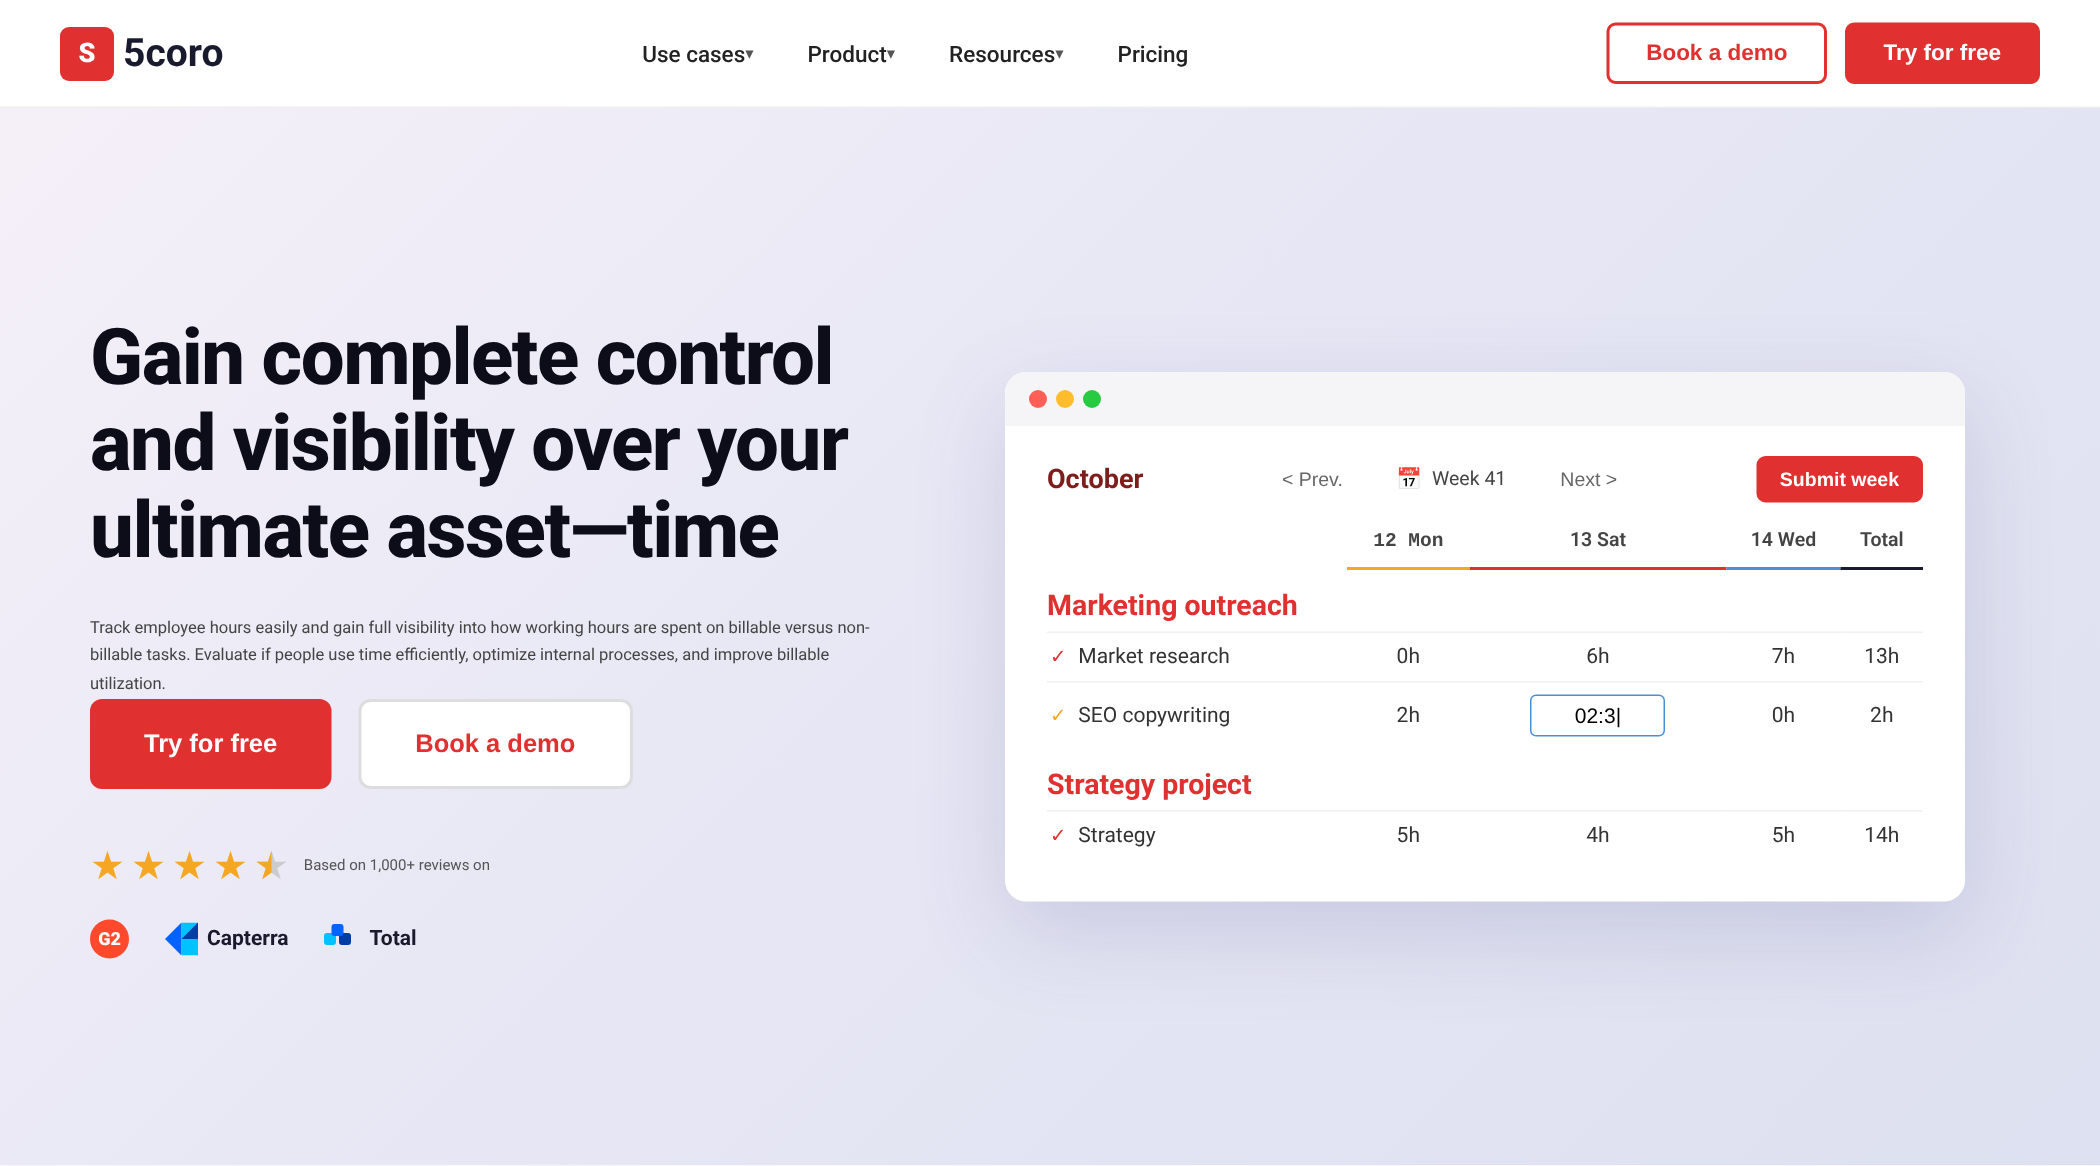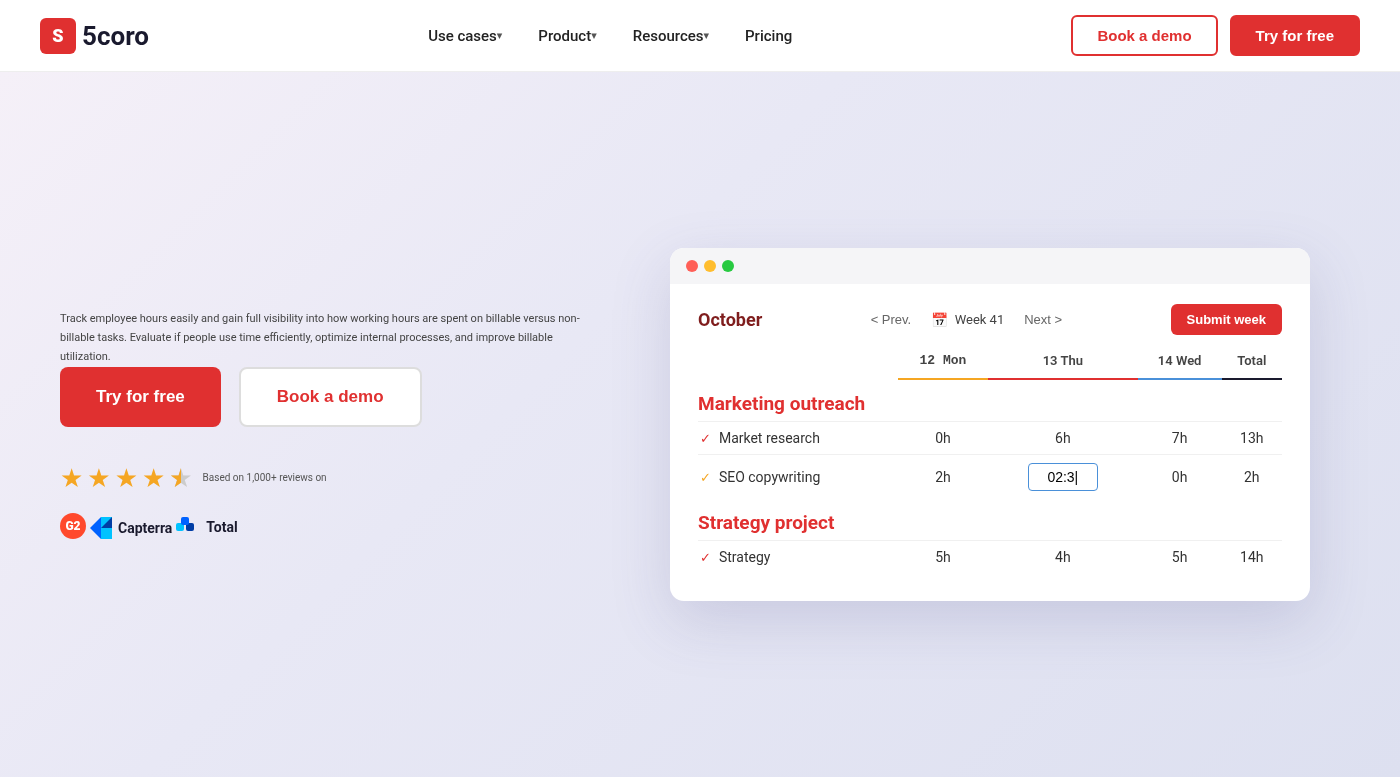--- a/index.html
+++ b/index.html
@@ -59,21 +59,21 @@
       color: #fff; background: #E03030; border: none; cursor: pointer;
     }
     .hero-btn-demo {
       padding: 18px 36px; border-radius: 8px; font-size: 17px; font-weight: 700;
       color: #E03030; background: #fff; border: 2px solid #ddd; cursor: pointer;
     }
     .hero-reviews { display: flex; align-items: center; gap: 10px; margin-bottom: 20px; }
     .stars { display: flex; gap: 4px; }
     .star { font-size: 26px; color: #f5a623; }
     .review-text { font-size: 10px; color: #555; }
-    .hero-logos { display: flex; align-items: flex-end; gap: 4px; margin-top: 4px; }
+    .hero-logos { display: flex; align-items: center; gap: 24px; margin-top: 4px; }
     .logo-badge {
       display: flex; align-items: center; gap: 6px;
       font-size: 13px; font-weight: 600; color: #333;
     }
     .g2-icon { width: 26px; height: 26px; border-radius: 50%; background: #FF492C; color: #fff; display: flex; align-items: center; justify-content: center; font-size: 12px; font-weight: 900; }
 
     
     .hero-right { flex: 1; display: flex; justify-content: center; align-items: center; }
     .dashboard-card {
       background: #fff; border-radius: 14px;
@@ -84,21 +84,21 @@
       background: #f5f5f7; padding: 12px 16px; display: flex; align-items: center; gap: 6px;
     }
     .dot { width: 12px; height: 12px; border-radius: 50%; }
     .dot-red { background: #FF5F57; }
     .dot-yellow { background: #FFBD2E; }
     .dot-green { background: #28CA41; }
 
     .card-inner { padding: 20px 28px 28px; }
     .card-header { display: flex; align-items: center; justify-content: space-between; margin-bottom: 18px; }
     .card-month { font-size: 18px; font-weight: 700; color: #7f1d1d; }
-    .card-nav { display: flex; align-items: center; gap: 12px; }
+    .card-nav { display: flex; align-items: center; gap: 28px; }
     .card-nav-btn {
       font-size: 13px; color: #666; cursor: pointer; background: none; border: none; padding: 4px 8px;
     }
     .card-week { display: flex; align-items: center; gap: 6px; font-size: 13px; color: #444; }
     .card-week-icon { font-size: 14px; }
     .submit-btn {
       background: #E03030; color: #fff; border: none; padding: 8px 16px;
       border-radius: 6px; font-size: 13px; font-weight: 600; cursor: pointer;
     }
 
@@ -119,21 +119,21 @@
     }
     .data-row td {
       padding: 8px 4px; font-size: 14px; color: #333; text-align: center; border-top: 1px solid #f0f0f0;
     }
     .data-row td:first-child { text-align: left; padding-left: 2px; }
     .task-cell { display: flex; align-items: center; gap: 8px; }
     .check-icon { color: #E03030; font-size: 13px; }
     .check-icon-blue { color: #f5a623; font-size: 13px; }
     .input-cell {
       background: #fff; border: 1.5px solid #4A90D9; border-radius: 4px;
-      padding: 5px 8px; font-size: 14px; width: 70px; text-align: center;
+      padding: 5px 8px; font-size: 14px; width: 90px; text-align: center;
     }
   </style>
 </head>
 <body>
 
 <nav>
   <div class="nav-logo">
     <div class="logo-icon">S</div>
     <span class="logo-text">5coro</span>
   </div>
@@ -155,20 +155,21 @@
     </a>
   </div>
   <div class="nav-actions">
     <button class="btn-demo">Book a demo</button>
     <button class="btn-free">Try for free</button>
   </div>
 </nav>
 
 <section class="hero">
   <div class="hero-left">
+    <h1 class="hero-heading">Gain complete control and visibility over your ultimate asset—time</h1>
     <p class="hero-sub">Track employee hours easily and gain full visibility into how working hours are spent on billable versus non-billable tasks. Evaluate if people use time efficiently, optimize internal processes, and improve billable utilization.</p>
     <div class="hero-buttons">
       <button class="hero-btn-free">Try for free</button>
       <button class="hero-btn-demo">Book a demo</button>
     </div>
     <div class="hero-reviews">
       <div class="stars">
         <span class="star">★</span>
         <span class="star">★</span>
         <span class="star">★</span>
@@ -225,21 +226,21 @@
             <button class="card-nav-btn">Next &gt;</button>
           </div>
           <button class="submit-btn">Submit week</button>
         </div>
 
         <table class="time-table">
           <thead>
             <tr>
               <th class="th-empty"></th>
               <th class="th-mon">12 Mon</th>
-              <th class="th-tue">13 Thu</th>
+              <th class="th-tue">13 Sat</th>
               <th class="th-wed">14 Wed</th>
               <th class="th-total">Total</th>
             </tr>
           </thead>
           <tbody>
 
             <tr class="section-row">
               <td colspan="5">Marketing outreach</td>
             </tr>
 

